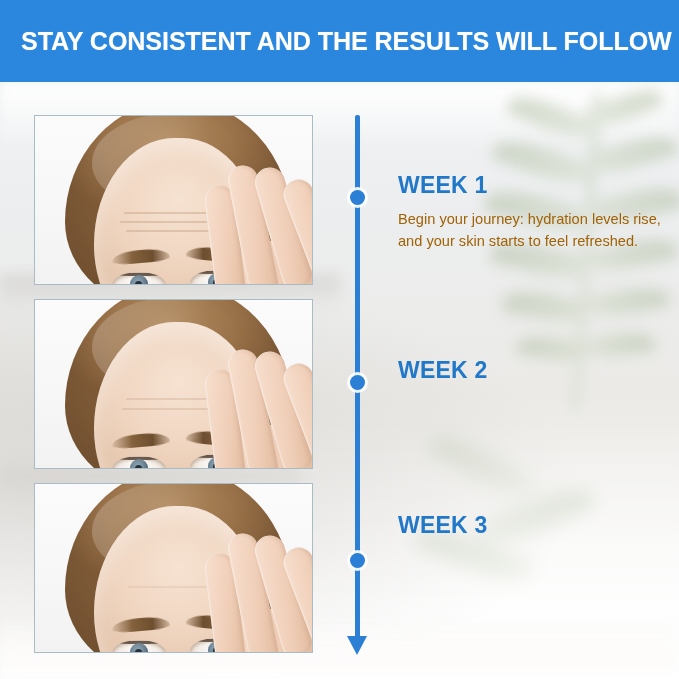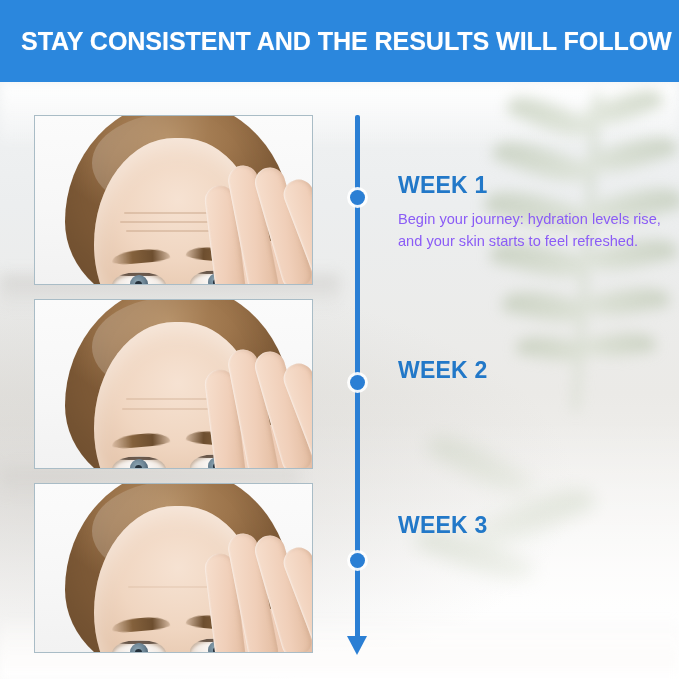--- a/index.html
+++ b/index.html
@@ -297,21 +297,21 @@
   }
   .block-title {
     color: #2278c8;
     font-size: 23px;
     font-weight: bold;
     letter-spacing: 0.2px;
     margin: 0 0 9px 0;
     font-family: "Liberation Sans", sans-serif;
   }
   .block-body {
-    color: #8b5cf6;
+    color: #a16207;
     font-size: 14.6px;
     line-height: 1.52;
     margin: 0;
     font-family: "Liberation Sans", sans-serif;
   }
 </style>
 </head>
 <body>
 
 <div class="poster">

